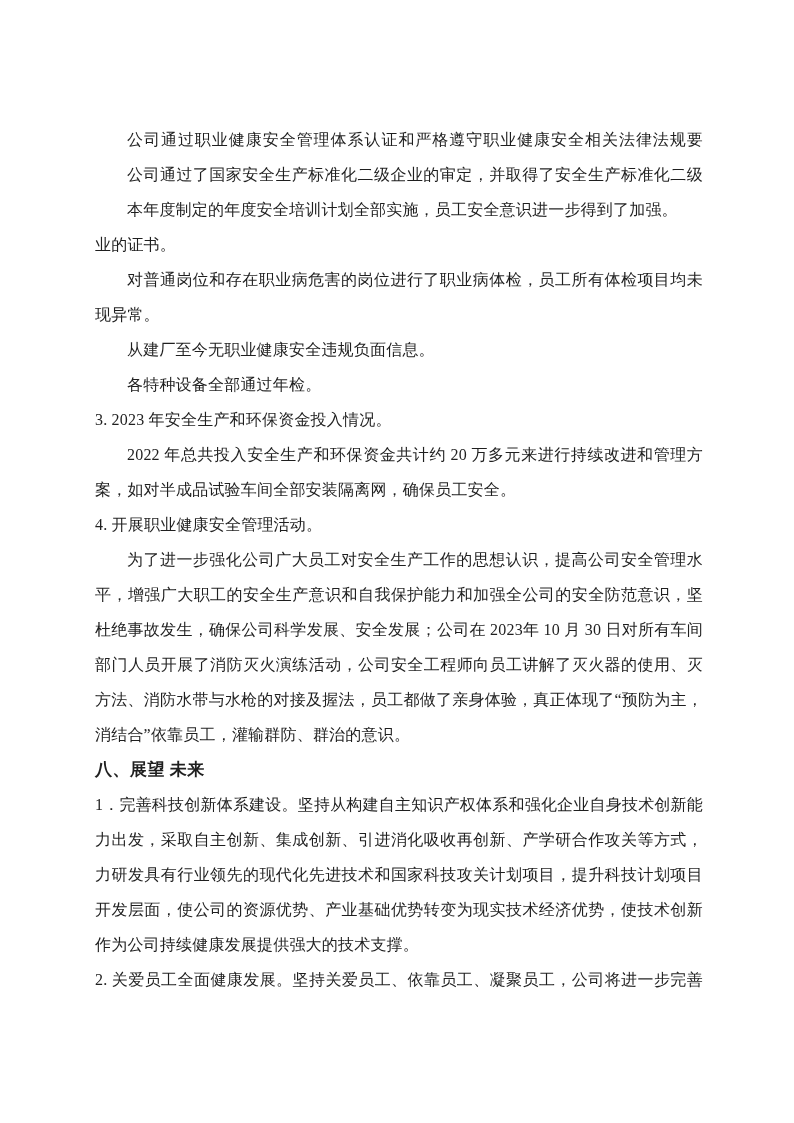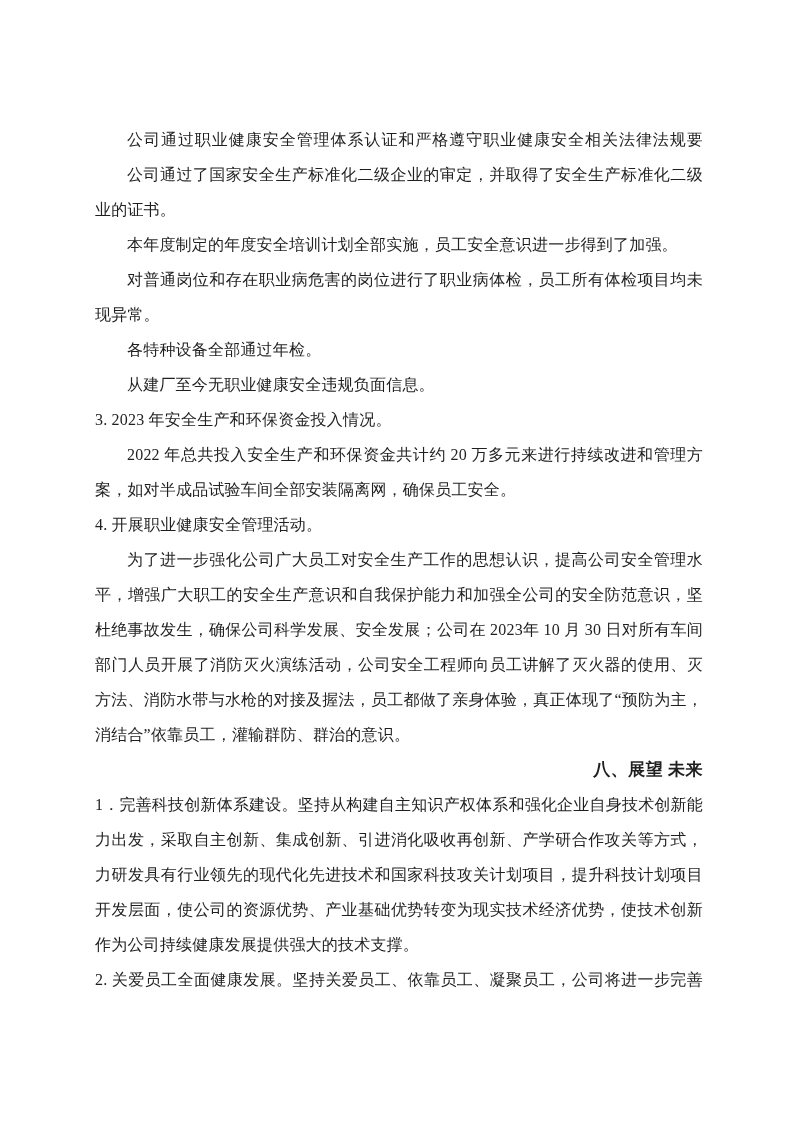--- a/index.html
+++ b/index.html
@@ -39,37 +39,36 @@
   .line.full {
     white-space: normal;
     overflow: hidden;
     text-align: justify;
     text-align-last: justify;
   }
   .line.bold {
     font-weight: bold;
     font-size: 17px;
     letter-spacing: 0.5px;
-    text-align: right;
   }
 </style>
 </head>
 <body>
 
 <div class="page" style="--page-bg: #ffffff;">
   <div class="text-area" style="--text-color: #1f1f1f;">
 
   <div class="line indent full">公司通过职业健康安全管理体系认证和严格遵守职业健康安全相关法律法规要求，</div>
       <div class="line indent full">公司通过了国家安全生产标准化二级企业的审定，并取得了安全生产标准化二级企</div>
+      <div class="line indent">本年度制定的年度安全培训计划全部实施，员工安全意识进一步得到了加强。</div>
       <div class="line">业的证书。</div>
-      <div class="line indent">本年度制定的年度安全培训计划全部实施，员工安全意识进一步得到了加强。</div>
       <div class="line indent full">对普通岗位和存在职业病危害的岗位进行了职业病体检，员工所有体检项目均未发</div>
       <div class="line">现异常。</div>
+      <div class="line indent">从建厂至今无职业健康安全违规负面信息。</div>
       <div class="line indent">各特种设备全部通过年检。</div>
-      <div class="line indent">从建厂至今无职业健康安全违规负面信息。</div>
       <div class="line">3. 2023 年安全生产和环保资金投入情况。</div>
       <div class="line indent full">2022 年总共投入安全生产和环保资金共计约 20 万多元来进行持续改进和管理方</div>
       <div class="line">案，如对半成品试验车间全部安装隔离网，确保员工安全。</div>
       <div class="line">4. 开展职业健康安全管理活动。</div>
       <div class="line indent full">为了进一步强化公司广大员工对安全生产工作的思想认识，提高公司安全管理水</div>
       <div class="line full">平，增强广大职工的安全生产意识和自我保护能力和加强全公司的安全防范意识，坚决</div>
       <div class="line full">杜绝事故发生，确保公司科学发展、安全发展；公司在 2023年 10 月 30 日对所有车间和</div>
       <div class="line full">部门人员开展了消防灭火演练活动，公司安全工程师向员工讲解了灭火器的使用、灭火</div>
       <div class="line full">方法、消防水带与水枪的对接及握法，员工都做了亲身体验，真正体现了“预防为主，防</div>
       <div class="line">消结合”依靠员工，灌输群防、群治的意识。</div>

